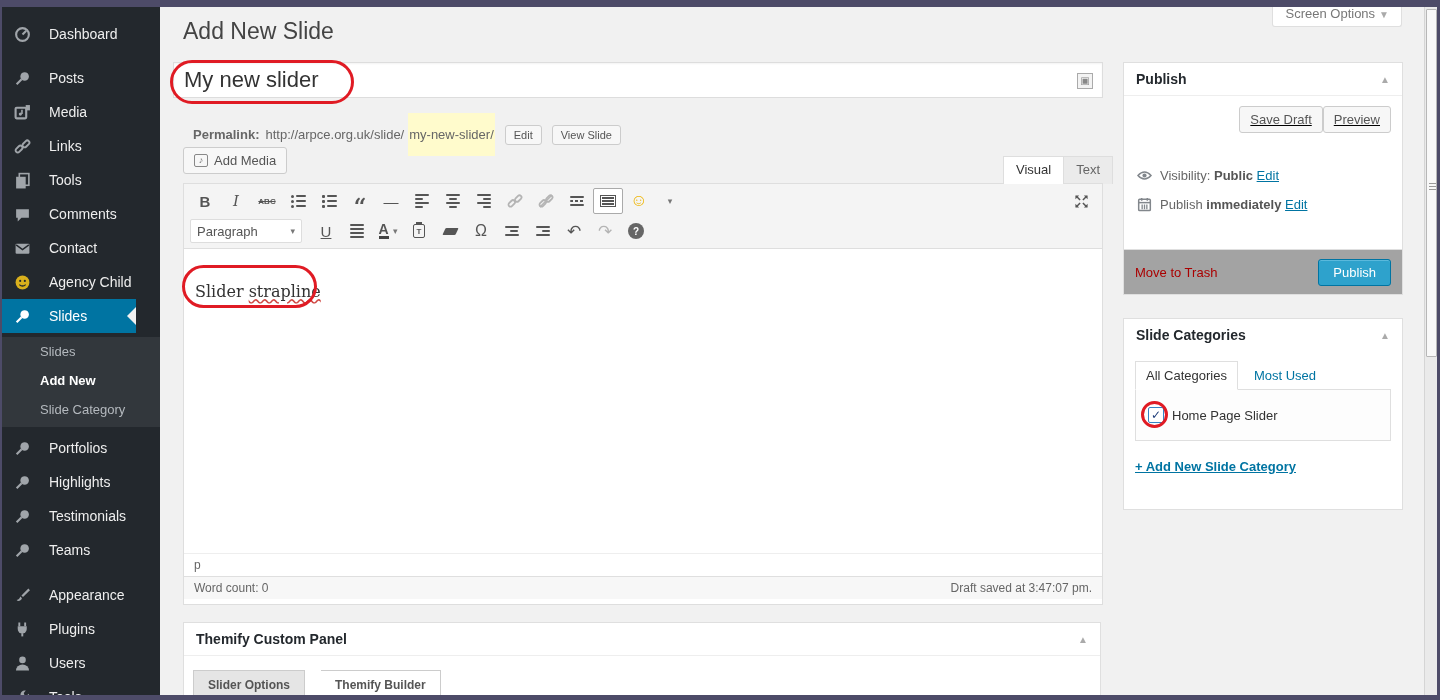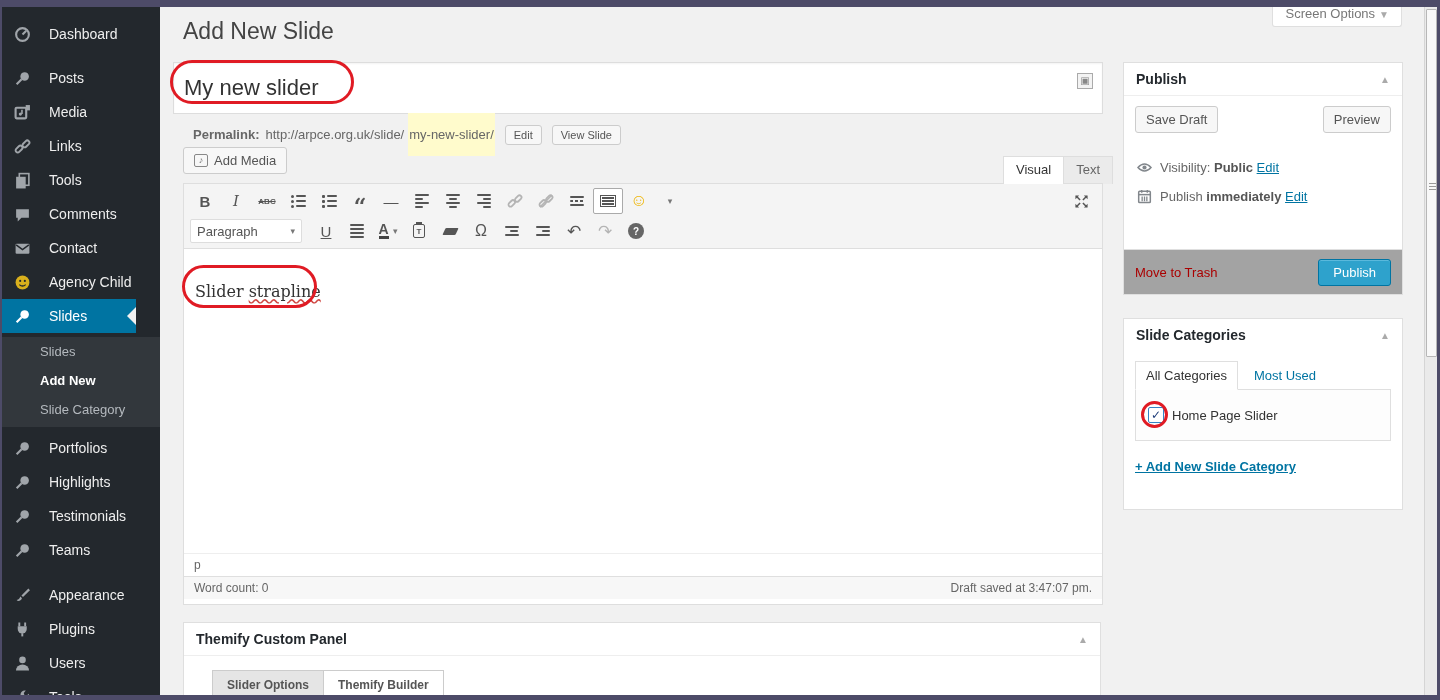--- a/index.html
+++ b/index.html
@@ -32,21 +32,21 @@
   
   .content { position:absolute; left:160px; top:7px; width:1264px; height:688px; background:#f1f1f1; }
 
   .page-title { position:absolute; left:23px; top:11px; font-size:23px; font-weight:400; color:#444; }
 
   .screen-options { position:absolute; right:22px; top:-7px; height:27px; padding:6px 12px 0 12px;
     background:#fff; border:1px solid #dfdfdf; border-top:none; border-radius:0 0 3px 3px;
     font-size:13px; color:#777; cursor:pointer; }
   .screen-options .arr { color:#aaa; font-size:10px; margin-left:4px; }
 
-  .title-input { position:absolute; left:13px; top:55px; width:930px; height:52px; background:#fff;
+  .title-input { position:absolute; left:13px; top:55px; width:930px; height:36px; background:#fff;
     border:1px solid #ddd; box-shadow:inset 0 1px 2px rgba(0,0,0,.05); font-size:22px; color:#333;
     padding:4px 30px 4px 10px; display:flex; align-items:center;
     font-family:"Liberation Sans","DejaVu Sans",sans-serif; }
   .autofill-ic { position:absolute; right:9px; top:10px; width:16px; height:16px; border:1px solid #aaa;
     background:#f3f3f3; color:#888; font-size:10px; line-height:14px; text-align:center; }
 
   .permalink { position:absolute; left:33px; top:106px; font-size:13px; color:#666; display:flex;
     align-items:center; gap:4px; white-space:nowrap; }
   .permalink b { color:#666; margin-right:2px; }
   .slug-hl { background:#fffbcc; padding:14px 1px; }
@@ -114,30 +114,30 @@
     font-family:"Liberation Sans",sans-serif; }
 
   
   .metabox { position:absolute; background:#fff; border:1px solid #dfdfdf; }
   .mb-head { display:flex; align-items:center; justify-content:space-between; padding:8px 12px;
     font-size:14px; font-weight:bold; color:#23282d; cursor:pointer; }
   .mb-toggle { color:#aaa; font-size:10px; cursor:pointer; }
 
   .themify-panel { left:23px; top:615px; width:918px; height:74px; overflow:hidden; }
   .themify-panel .mb-head { border-bottom:1px solid #eee; }
-  .themify-tabs { display:flex; padding:14px 0 0 28px; }
+  .themify-tabs { display:flex; padding:14px 0 0 9px;gap:16px; }
   .t-tab { padding:7px 14px; font-size:12px; font-weight:bold; color:#555; border:1px solid #ccc; cursor:pointer; }
   .t-tab.grey { background:#e5e5e5; }
   .t-tab.white { background:#fff; border-left:none; }
 
   
   .publish-box { left:963px; top:55px; width:280px; height:233px; }
   .publish-box .mb-head { border-bottom:1px solid #eee; }
   .pb-body { padding:10px 11px 8px; position:relative; }
-  .pb-btnrow { display:flex; justify-content:space-between; margin-bottom:20px; }
+  .pb-btnrow { display:flex; justify-content:flex-end; margin-bottom:28px;text-decoration:underline; }
   .pb-row { display:flex; align-items:center; gap:8px; padding:7px 2px; font-size:13px; color:#666; }
   .pb-row svg { width:15px; height:15px; fill:#82878c; stroke:#82878c; flex:0 0 15px; }
   .pb-row b { color:#555; }
   .edit-link { color:#0074a2; text-decoration:underline; cursor:pointer; }
   .pb-foot { position:absolute; left:0; right:0; bottom:0; height:45px; background:#a3a3a3;
     border-top:1px solid #dfdfdf; display:flex; align-items:center; justify-content:space-between;
     padding:0 11px; }
   .trash-link { color:#a00; font-size:13px; cursor:pointer; }
   .btn-primary { background:#2ea2cc; border:1px solid #0074a2; color:#fff; border-radius:3px;
     padding:5px 14px; font-size:13px; cursor:pointer; box-shadow:inset 0 1px 0 rgba(120,200,230,.6); }

